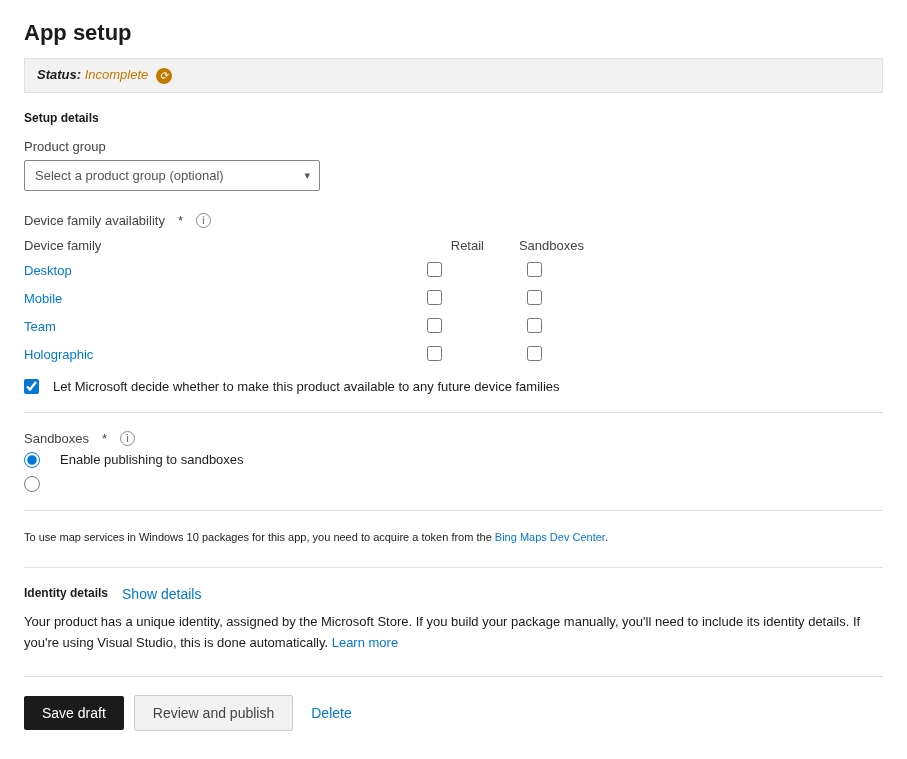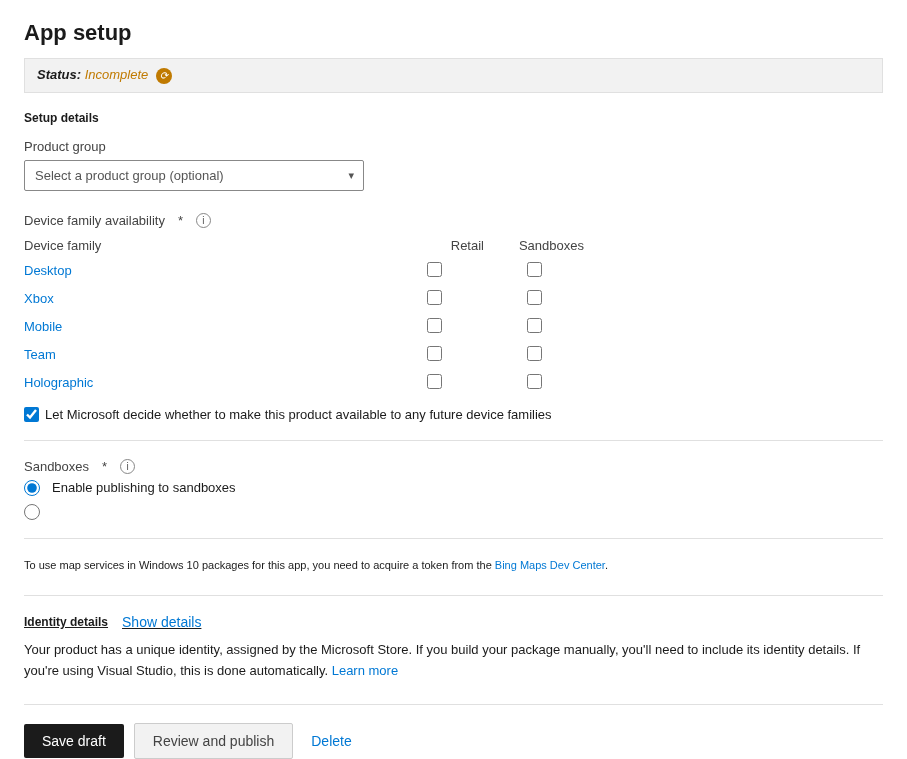--- a/index.html
+++ b/index.html
@@ -46,21 +46,21 @@
     }
     .section { margin-bottom: 22px; }
     .field-label {
       font-size: 13px;
       color: #444;
       margin-bottom: 6px;
     }
     .select-wrapper {
       position: relative;
       display: inline-block;
-      width: 340px;
+      width: 296px;
     }
     .select-wrapper select {
       width: 100%;
       padding: 7px 30px 7px 10px;
       border: 1px solid #888;
       border-radius: 2px;
       background: #fff;
       font-size: 13px;
       color: #555;
       appearance: none;
@@ -127,34 +127,34 @@
     }
     input[type="checkbox"] {
       width: 15px;
       height: 15px;
       cursor: pointer;
       accent-color: #0078d4;
     }
     .future-families {
       display: flex;
       align-items: center;
-      gap: 6px;
+      gap: 14px;
       margin-top: 10px;
       font-size: 13px;
     }
     .future-families input[type="checkbox"] {
       accent-color: #0078d4;
       width: 15px;
       height: 15px;
     }
     .sandboxes-section { margin-bottom: 18px; }
     .radio-group { display: flex; flex-direction: column; gap: 8px; margin-top: 4px; }
     .radio-option {
       display: flex;
-      gap: 12px;
+      gap: 20px;
       font-size: 13px;
     }
     input[type="radio"] {
       width: 16px;
       height: 16px;
       cursor: pointer;
       accent-color: #0078d4;
     }
     .maps-section { margin-bottom: 22px; }
     .maps-label {
@@ -164,24 +164,23 @@
     }
     .maps-text {
       font-size: 11px;
       color: #1b1b1b;
       line-height: 1.5;
     }
     .maps-text a { color: #0078d4; text-decoration: none; }
     .identity-section { margin-bottom: 22px; }
     .identity-header {
       display: flex;
-      align-items: center;
+      align-items: flex-start;
       gap: 14px;
       margin-bottom: 10px;
-      text-decoration: underline;
     }
     .identity-header h2 { margin-bottom: 0; }
     .show-details-link {
       color: #0078d4;
       font-size: 14px;
       text-decoration: none;
       cursor: pointer;
     }
     .identity-text {
       font-size: 13px;
@@ -268,25 +267,20 @@
           <th>Sandboxes</th>
         </tr>
       </thead>
       <tbody id="device-family-tbody">
       <tr>
       <td>Desktop</td>
       <td><input type="checkbox" style=""></td>
       <td><input type="checkbox" style=""></td>
     </tr>
           <tr>
-      <td>Xbox</td>
-      <td><input type="checkbox" style=""></td>
-      <td><input type="checkbox" style=""></td>
-    </tr>
-          <tr>
       <td>Mobile</td>
       <td><input type="checkbox" style=""></td>
       <td><input type="checkbox" style=""></td>
     </tr>
           <tr>
       <td>Team</td>
       <td><input type="checkbox" style=""></td>
       <td><input type="checkbox" style=""></td>
     </tr>
           <tr>

